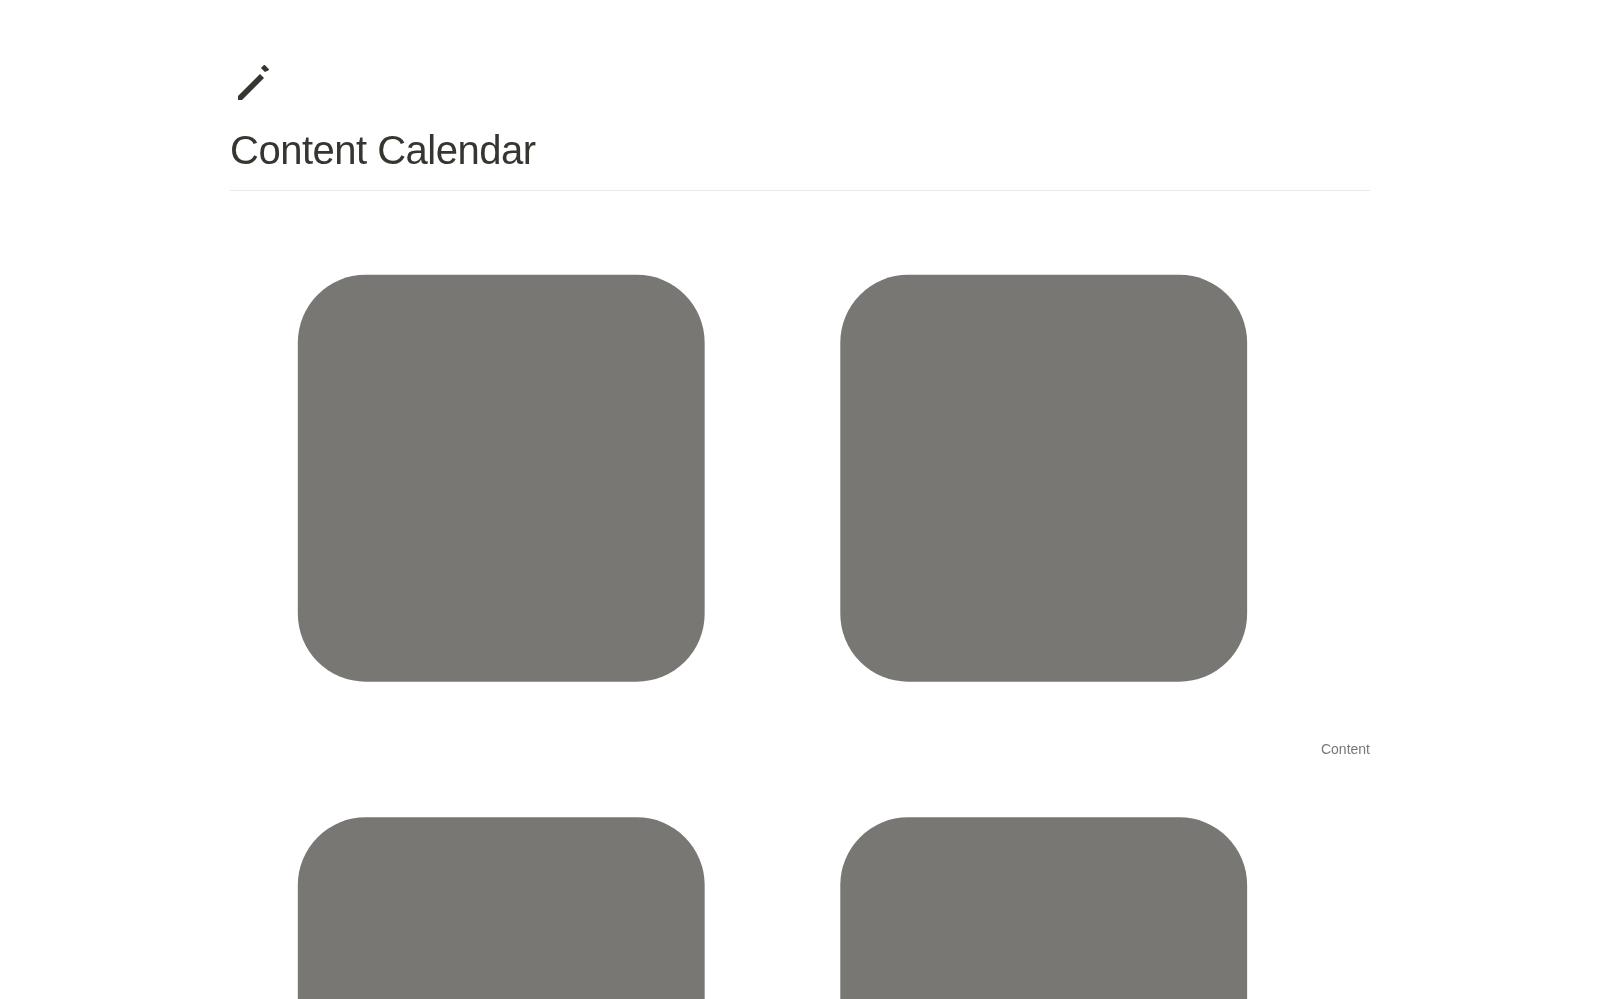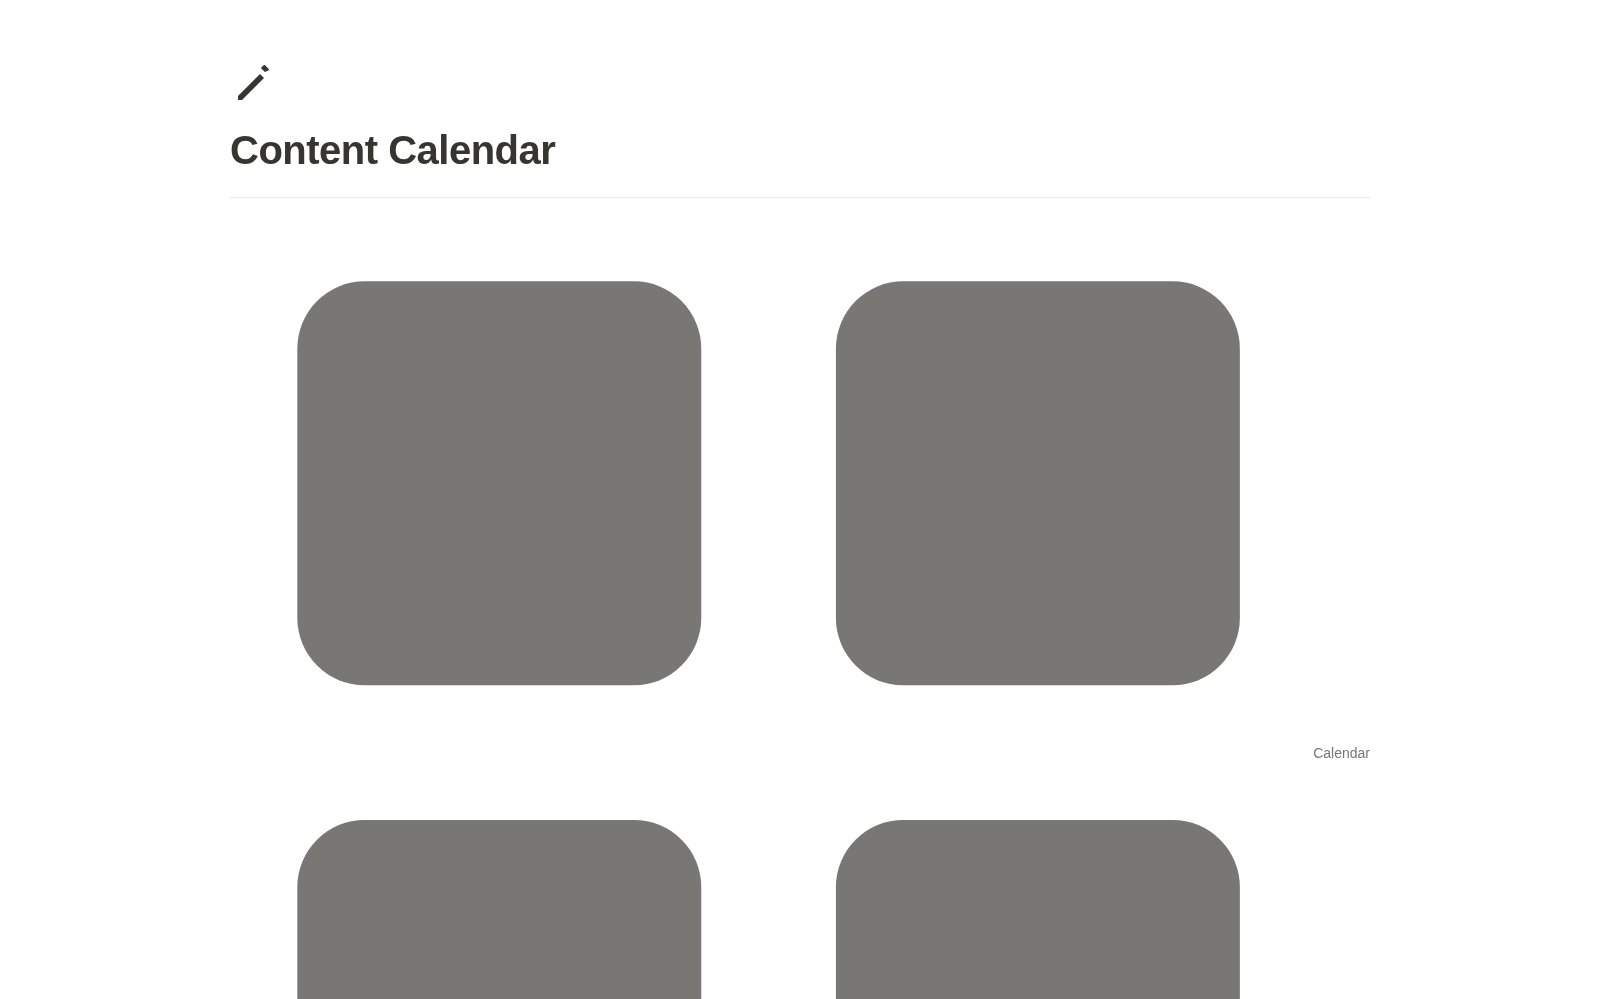--- a/index.html
+++ b/index.html
@@ -26,23 +26,23 @@
       margin-bottom: 16px;
     }
 
     .page-icon svg {
       width: 48px;
       height: 48px;
     }
 
     .page-title {
       font-size: 40px;
-      font-weight: 700;
+      font-weight: 400;
       color: #37352f;
-      margin-bottom: 24px;
+      margin-bottom: 17px;
       letter-spacing: -0.5px;
     }
 
     .section-divider {
       border: none;
       border-top: 1px solid #e9e9e7;
       margin-bottom: 16px;
     }
 
     .gallery-header {
@@ -70,16 +70,16 @@
 
   <hr class="section-divider">
 
   <div class="gallery-header">
     <svg viewBox="0 0 16 16" fill="currentColor">
       <rect x="1" y="1" width="6" height="6" rx="1"></rect>
       <rect x="9" y="1" width="6" height="6" rx="1"></rect>
       <rect x="1" y="9" width="6" height="6" rx="1"></rect>
       <rect x="9" y="9" width="6" height="6" rx="1"></rect>
     </svg>
-    <span>Calendar</span>
+    <span>Content</span>
   </div>
 
 </div>
 
 </body></html>

